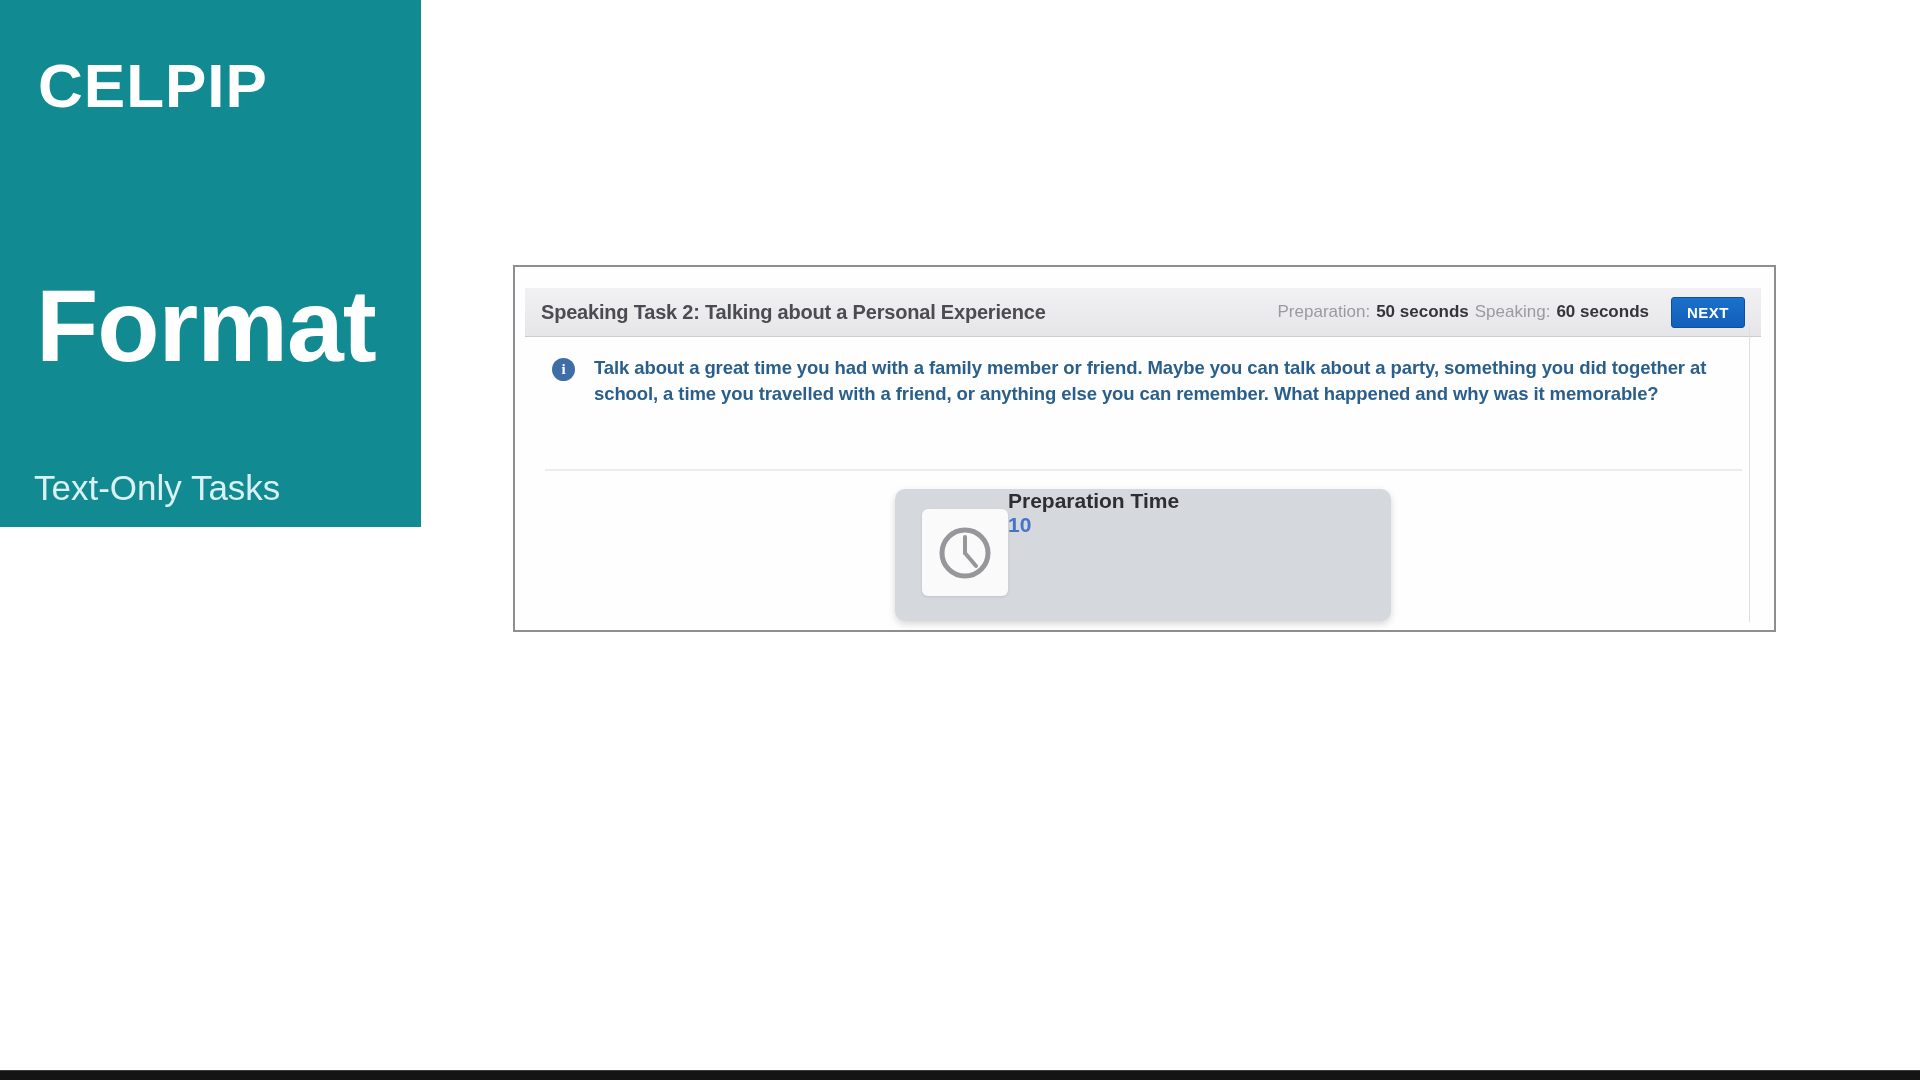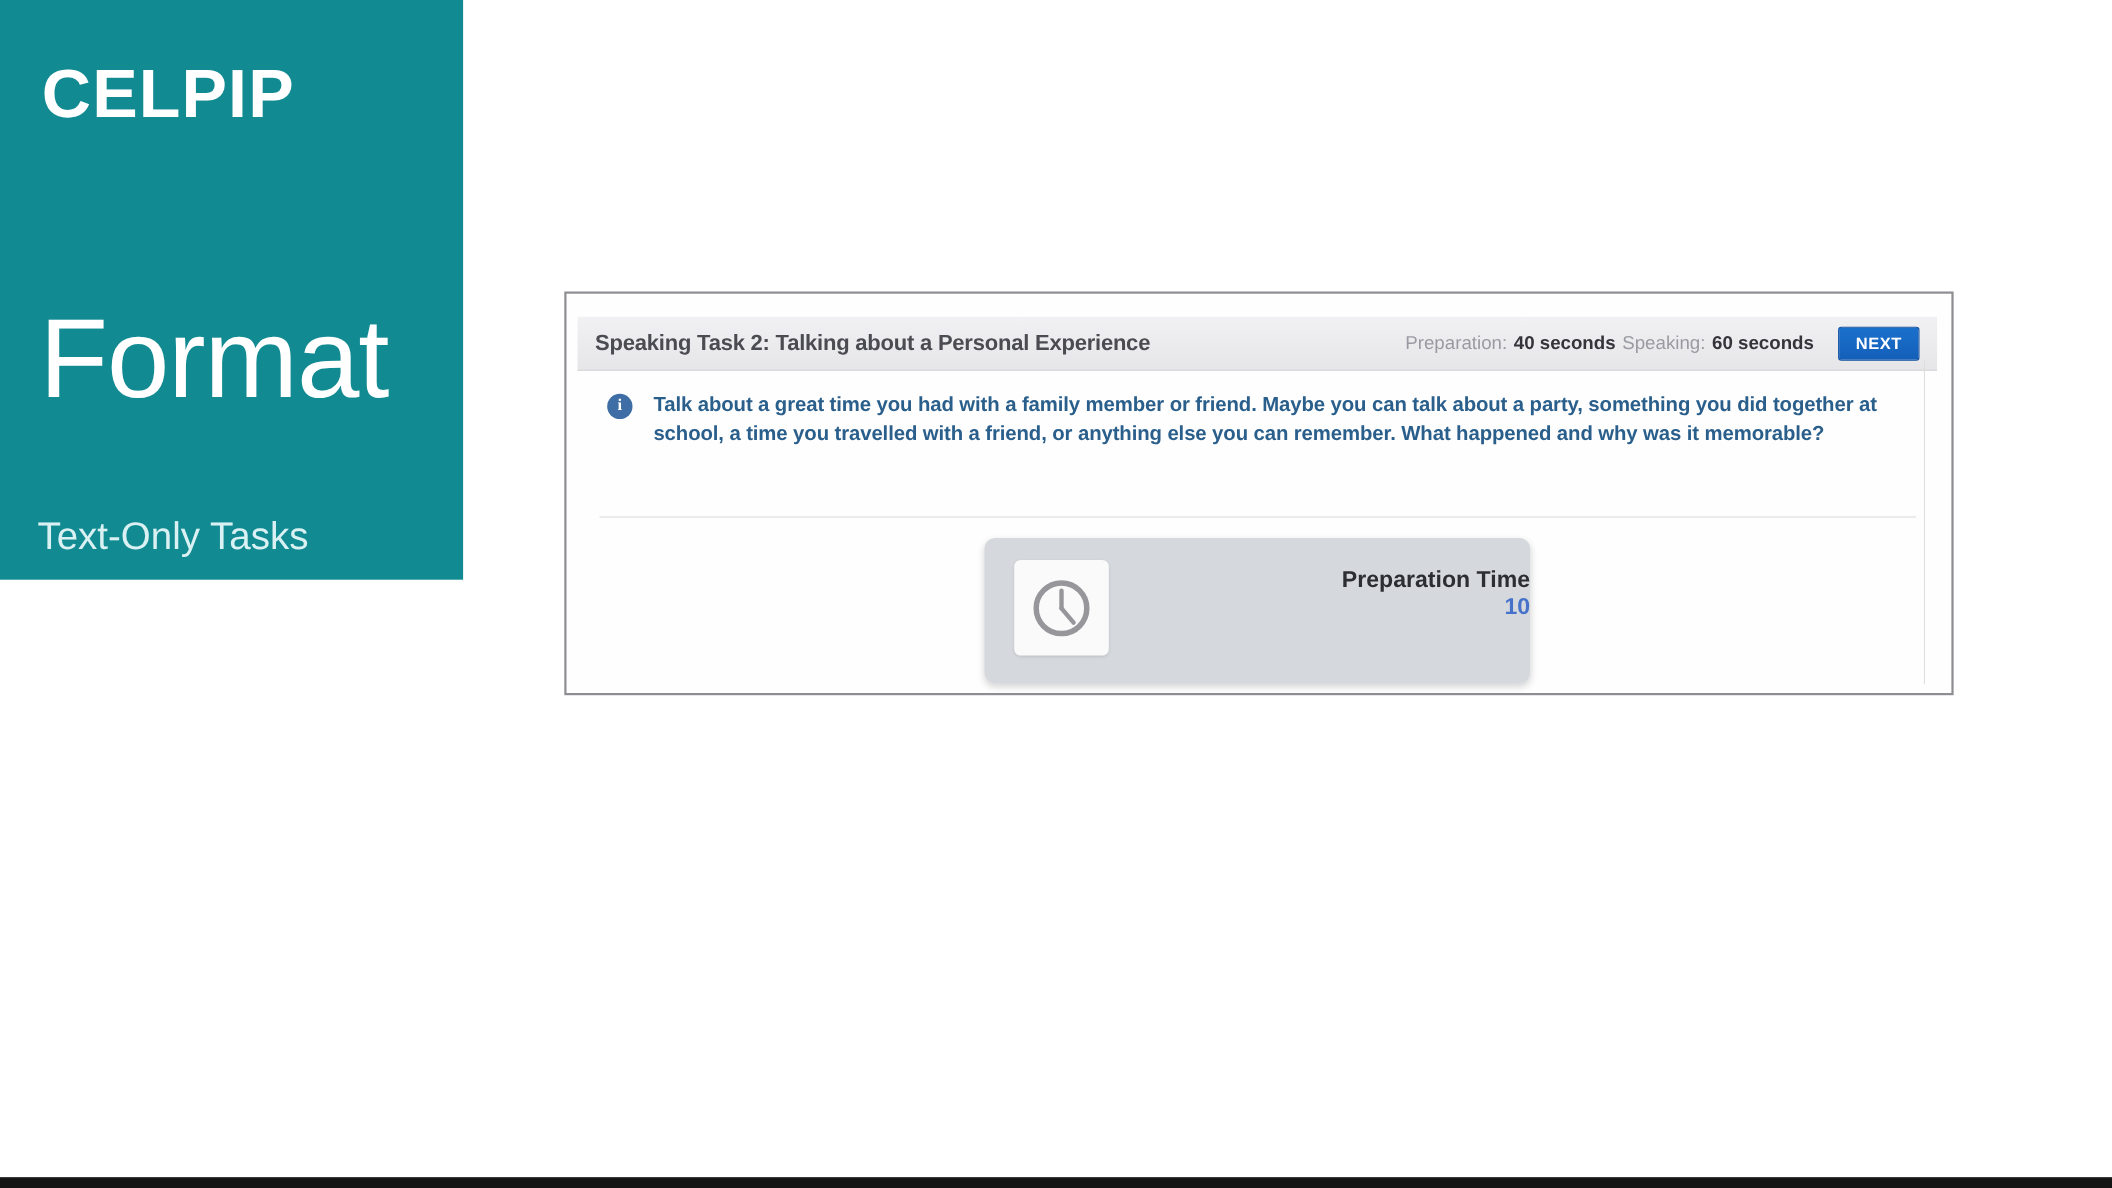--- a/index.html
+++ b/index.html
@@ -18,21 +18,21 @@
   .brand{
     position:absolute;left:38px;top:50px;
     font-size:62px;font-weight:600;letter-spacing:1px;
   }
   .slide-title-1{
     position:absolute;left:34px;top:133px;
     font-size:102px;font-weight:600;
   }
   .slide-title-2{
     position:absolute;left:36px;top:268px;
-    font-size:102px;font-weight:400;letter-spacing:-1px;text-align:center;
+    font-size:102px;font-weight:700;letter-spacing:-1px;text-align:center;
   }
   .slide-subtitle{
     position:absolute;left:34px;top:428px;
     font-size:35px;font-weight:400;color:#d9f1f3;margin-top:40px;
   }
 
   
   .task-panel{
     position:absolute;left:513px;top:265px;width:1263px;height:367px;
     background:#fefefe;border:2px solid #8d8d92;box-sizing:border-box;
@@ -92,22 +92,22 @@
     box-shadow:0 3px 7px rgba(0,0,0,0.16);
   }
   .clock-tile{
     position:absolute;left:27px;top:20px;width:86px;height:87px;
     background:#fafafb;border-radius:6px;
     box-shadow:0 1px 3px rgba(0,0,0,0.10);
     display:flex;align-items:center;justify-content:center;
   }
   .timer-texts{
     position:absolute;left:113px;right:0;top:0;height:100%;
-    display:flex;flex-direction:column;align-items:flex-end;justify-content:flex-start;
-    padding-top:27px;box-sizing:border-box;
+    display:flex;flex-direction:column;align-items:flex-start;justify-content:flex-start;
+    box-sizing:border-box;
   }
   .timer-label{font-size:21px;font-weight:700;color:#2d2d34;}
   .timer-value{font-size:21px;font-weight:700;color:#4673c9;}
 
   
   .bottom-bar{
     position:absolute;left:0;right:0;bottom:0;height:9px;background:#141414;
     border-top:1px solid #3c3c3c;
   }
 </style>
@@ -119,21 +119,21 @@
   <div class="slide-title-2">Format</div>
   <div class="slide-subtitle">Text-Only Tasks</div>
 </div>
 
 <div class="task-panel">
 
   <div class="panel-header">
     <span class="panel-title">Speaking Task 2: Talking about a Personal Experience</span>
     <span class="timing-group">
       <span class="timing-label">Preparation:</span>
-      <span class="timing-value">40 seconds</span>
+      <span class="timing-value">50 seconds</span>
       <span class="timing-label">Speaking:</span>
       <span class="timing-value">60 seconds</span>
     </span>
     <button class="next-btn">NEXT</button>
   </div>
 
   <div class="prompt-row">
     <span class="info-icon">i</span>
     <div class="prompt-text">Talk about a great time you had with a family member or friend. Maybe you can talk about a party, something you did together at school, a time you travelled with a friend, or anything else you can remember. What happened and why was it memorable?</div>
   </div>

